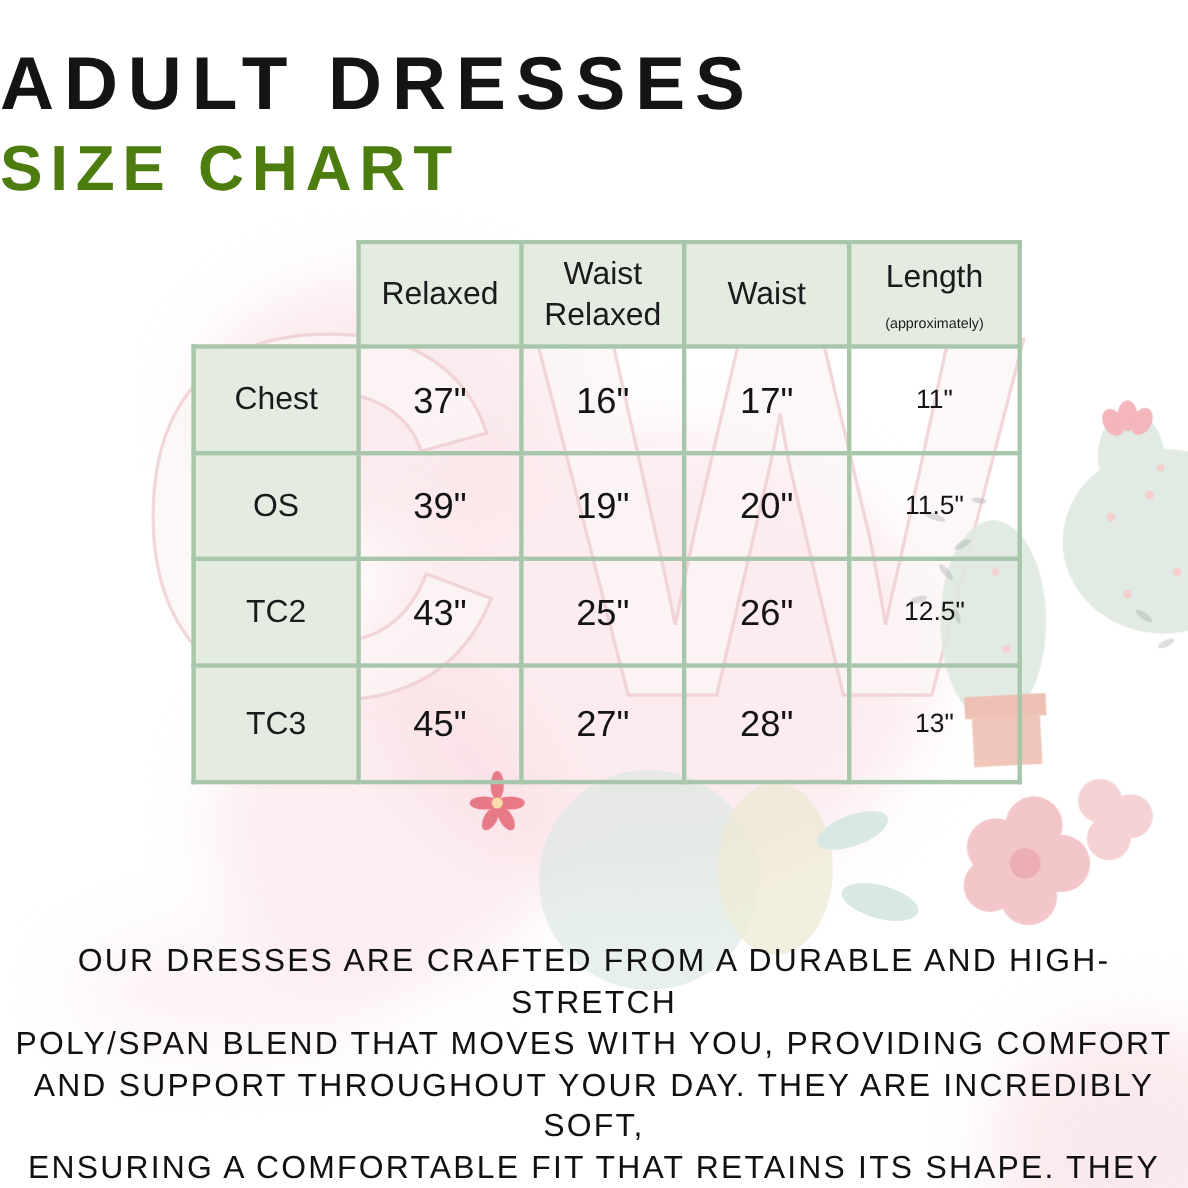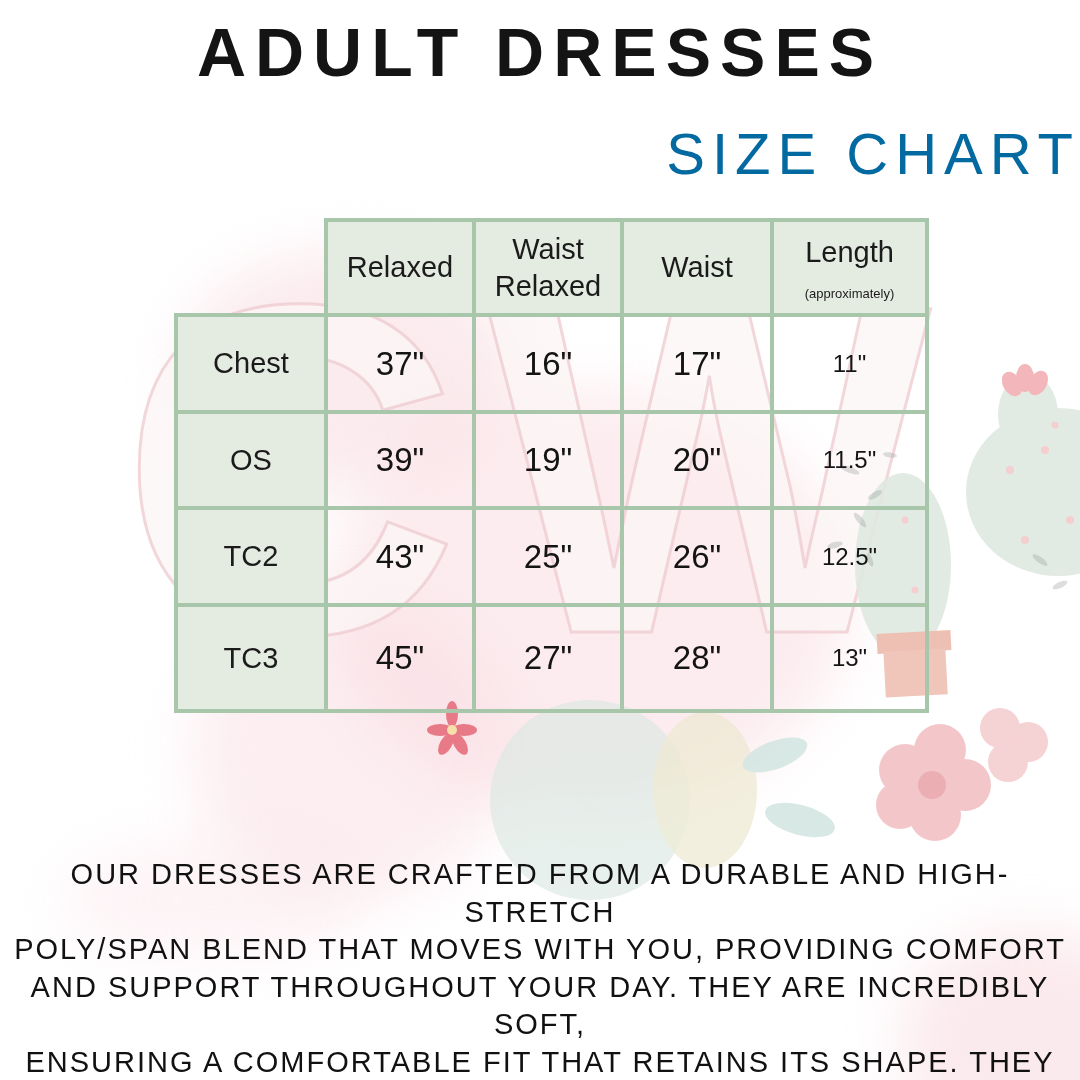--- a/index.html
+++ b/index.html
@@ -24,28 +24,28 @@
     font-size:470px;font-weight:bold;line-height:1;
     letter-spacing:28px;
     color:rgba(255,255,255,.6);
     -webkit-text-stroke:3px rgba(238,203,207,.75);
     text-shadow:0 0 2px rgba(238,203,207,.35);
     user-select:none;
   }
   .svg-decor{left:0;top:0;}
   
   .title{
-    position:absolute;z-index:2;left:0;right:0;top:18px;
-    text-align:center;font-size:68px;font-weight:800;
+    position:absolute;z-index:2;left:0;right:0;top:42px;
+    text-align:left;font-size:68px;font-weight:800;
     letter-spacing:9px;line-height:1.0;color:#141414;
   }
   .subtitle{
     position:absolute;z-index:2;left:0;right:0;top:120px;
-    text-align:right;font-size:58px;font-weight:400;
-    letter-spacing:7px;color:#0369a1;
+    text-align:left;font-size:58px;font-weight:700;
+    letter-spacing:7px;color:#4d7c0f;
   }
   
   table.size-table{
     position:absolute;z-index:2;left:174px;top:218px;
     border-collapse:collapse;table-layout:fixed;
   }
   .size-table th,.size-table td{
     border:4px solid #a8c6aa;
     text-align:center;vertical-align:middle;
     padding:0;

